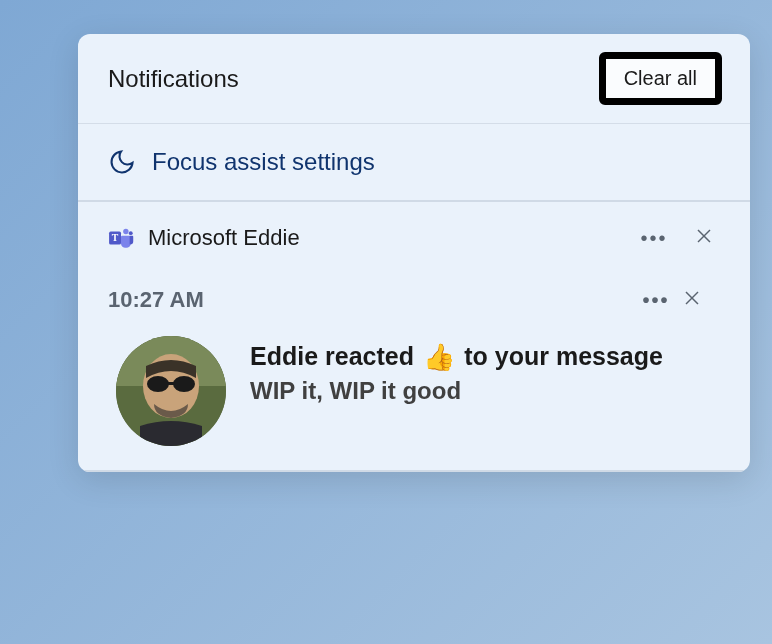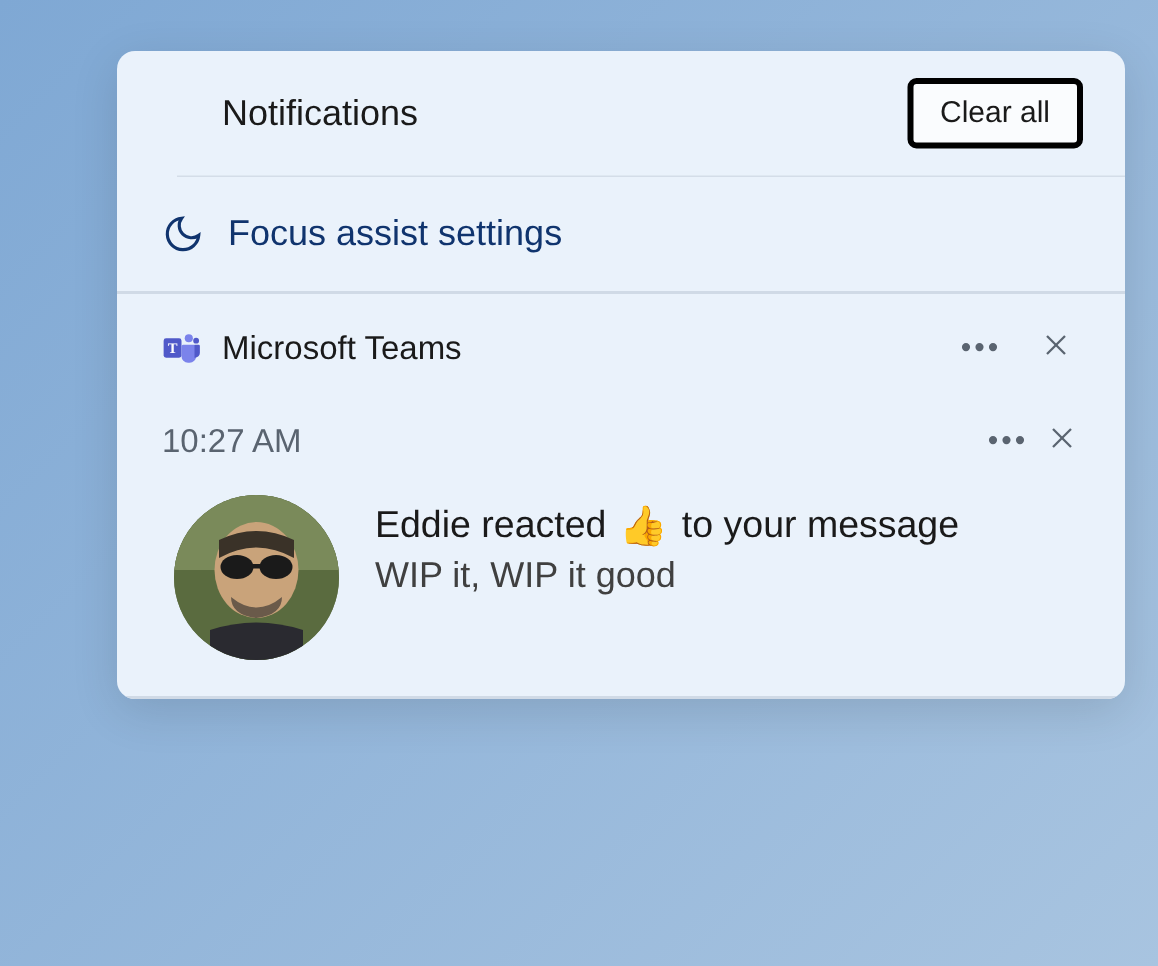--- a/index.html
+++ b/index.html
@@ -24,30 +24,29 @@
       border-radius: 12px;
       box-shadow: 0 8px 32px rgba(0,0,0,0.12);
       overflow: hidden;
     }
     .panel-header {
       display: flex;
       justify-content: space-between;
       align-items: center;
       padding: 18px 28px 18px 30px;
       border-bottom: 1px solid #d4dde8;
-      margin-left: 40px;
     }
     .panel-title {
       font-size: 24px;
       font-weight: 400;
       color: #1a1a1a;
     }
     .clear-all-btn {
       background: #fafcfe;
-      border: 4px solid #000000;
+      border: 7px solid #000000;
       border-radius: 6px;
       padding: 8px 18px;
       font-size: 20px;
       color: #1a1a1a;
       cursor: pointer;
       font-family: inherit;
     }
     .focus-assist-row {
       display: flex;
       align-items: center;
@@ -98,21 +97,22 @@
     }
     .dots {
       font-size: 20px;
       letter-spacing: 2px;
       line-height: 1;
     }
     .close-x {
       font-size: 18px;
     }
     .notification-item {
-      padding: 12px 24px 20px 30px;
+      padding: 12px 40px 20px 30px;
+      font-weight: bold;
     }
     .item-meta {
       display: flex;
       align-items: center;
       margin-bottom: 18px;
     }
     .timestamp {
       font-size: 22px;
       color: #5a6470;
       flex-grow: 1;
@@ -197,21 +197,21 @@
       <span class="teams-icon">
         <svg viewBox="0 0 24 24">
           <rect x="1" y="6" width="11" height="12" rx="1.5" fill="#5059c9"></rect>
           <text x="6.5" y="15" font-size="9" fill="white" text-anchor="middle" font-weight="bold" font-family="Segoe UI">T</text>
           <circle cx="16.5" cy="6" r="2.5" fill="#7b83eb"></circle>
           <circle cx="21" cy="7.5" r="1.8" fill="#5059c9"></circle>
           <path d="M13 10h6.5a1.5 1.5 0 0 1 1.5 1.5V17a4 4 0 0 1-4 4h-1a4 4 0 0 1-4-4v-6a1 1 0 0 1 1-1z" fill="#7b83eb"></path>
           <path d="M20 10h2.5a0.8 0.8 0 0 1 0.8 0.8V15a3 3 0 0 1-3 3h-0.3z" fill="#5059c9"></path>
         </svg>
       </span>
-      <div class="app-name">Microsoft Teams</div>
+      <div class="app-name">Microsoft Eddie</div>
       <div class="icon-btn">
         <span class="dots">•••</span>
       </div>
       <div class="icon-btn">
         <span class="close-x">
           <svg width="16" height="16" viewBox="0 0 16 16" stroke="#5a6470" stroke-width="1.5" fill="none">
             <line x1="2" y1="2" x2="14" y2="14"></line>
             <line x1="14" y1="2" x2="2" y2="14"></line>
           </svg>
         </span>

